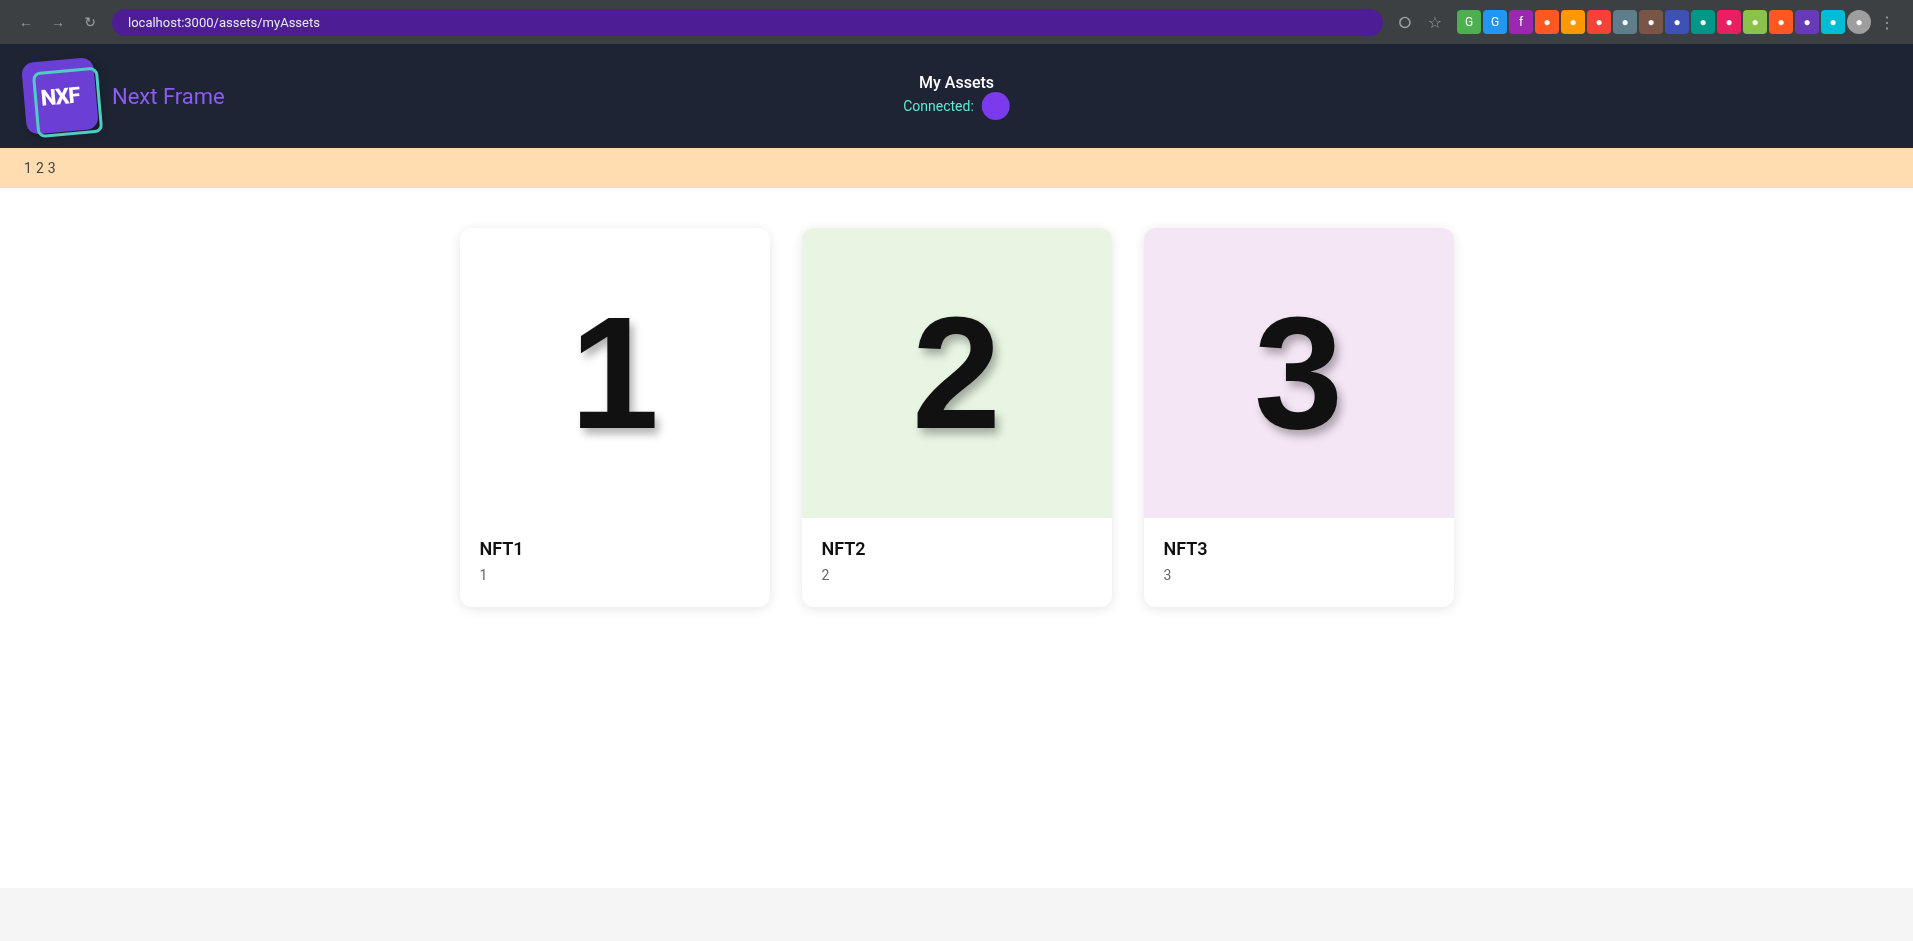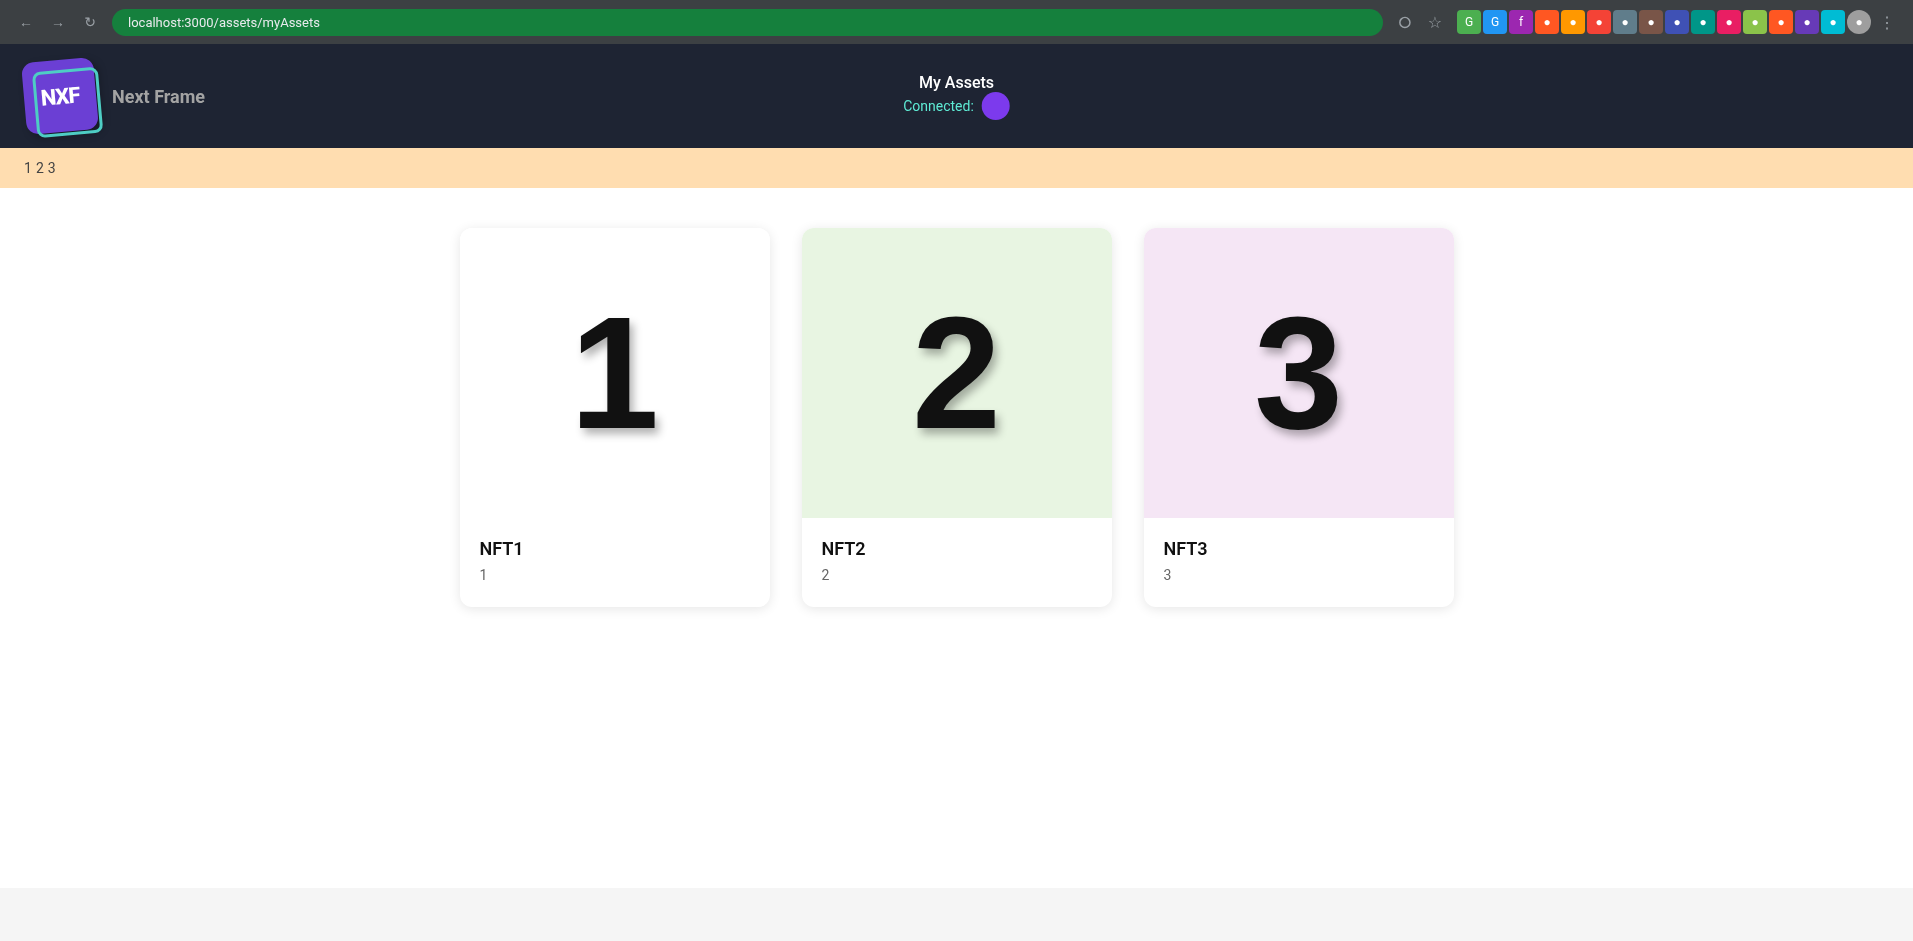--- a/index.html
+++ b/index.html
@@ -38,21 +38,21 @@
       color: #9aa0a6;
       cursor: pointer;
       display: flex;
       align-items: center;
       justify-content: center;
       font-size: 14px;
     }
 
     .address-bar {
       flex: 1;
-      background: #15803d;
+      background: #4c1d95;
       border-radius: 20px;
       padding: 6px 16px;
       color: #e8eaed;
       font-size: 13px;
       display: flex;
       align-items: center;
       gap: 8px;
     }
 
     .address-bar-text {
@@ -136,23 +136,23 @@
     }
 
     .logo-text {
       color: white;
       font-size: 22px;
       font-weight: 800;
       letter-spacing: -1px;
     }
 
     .app-title {
-      color: #a3a3a3;
-      font-size: 18px;
-      font-weight: 700;
+      color: #8b5cf6;
+      font-size: 22px;
+      font-weight: 400;
     }
 
     .header-center {
       position: absolute;
       left: 50%;
       transform: translateX(-50%);
       text-align: center;
     }
 
     .header-page-title {

